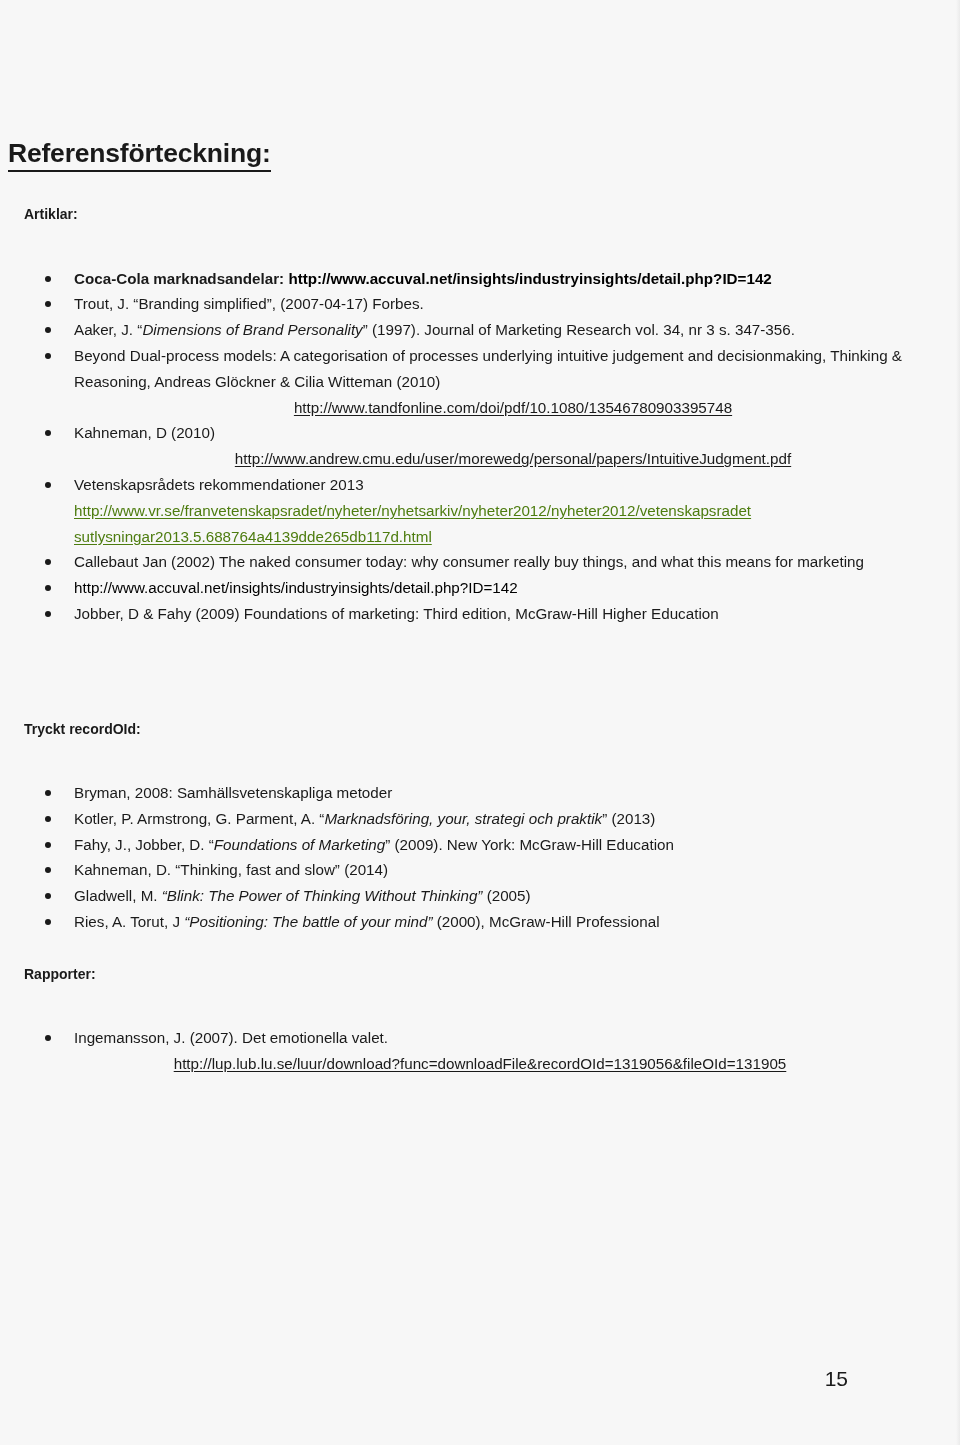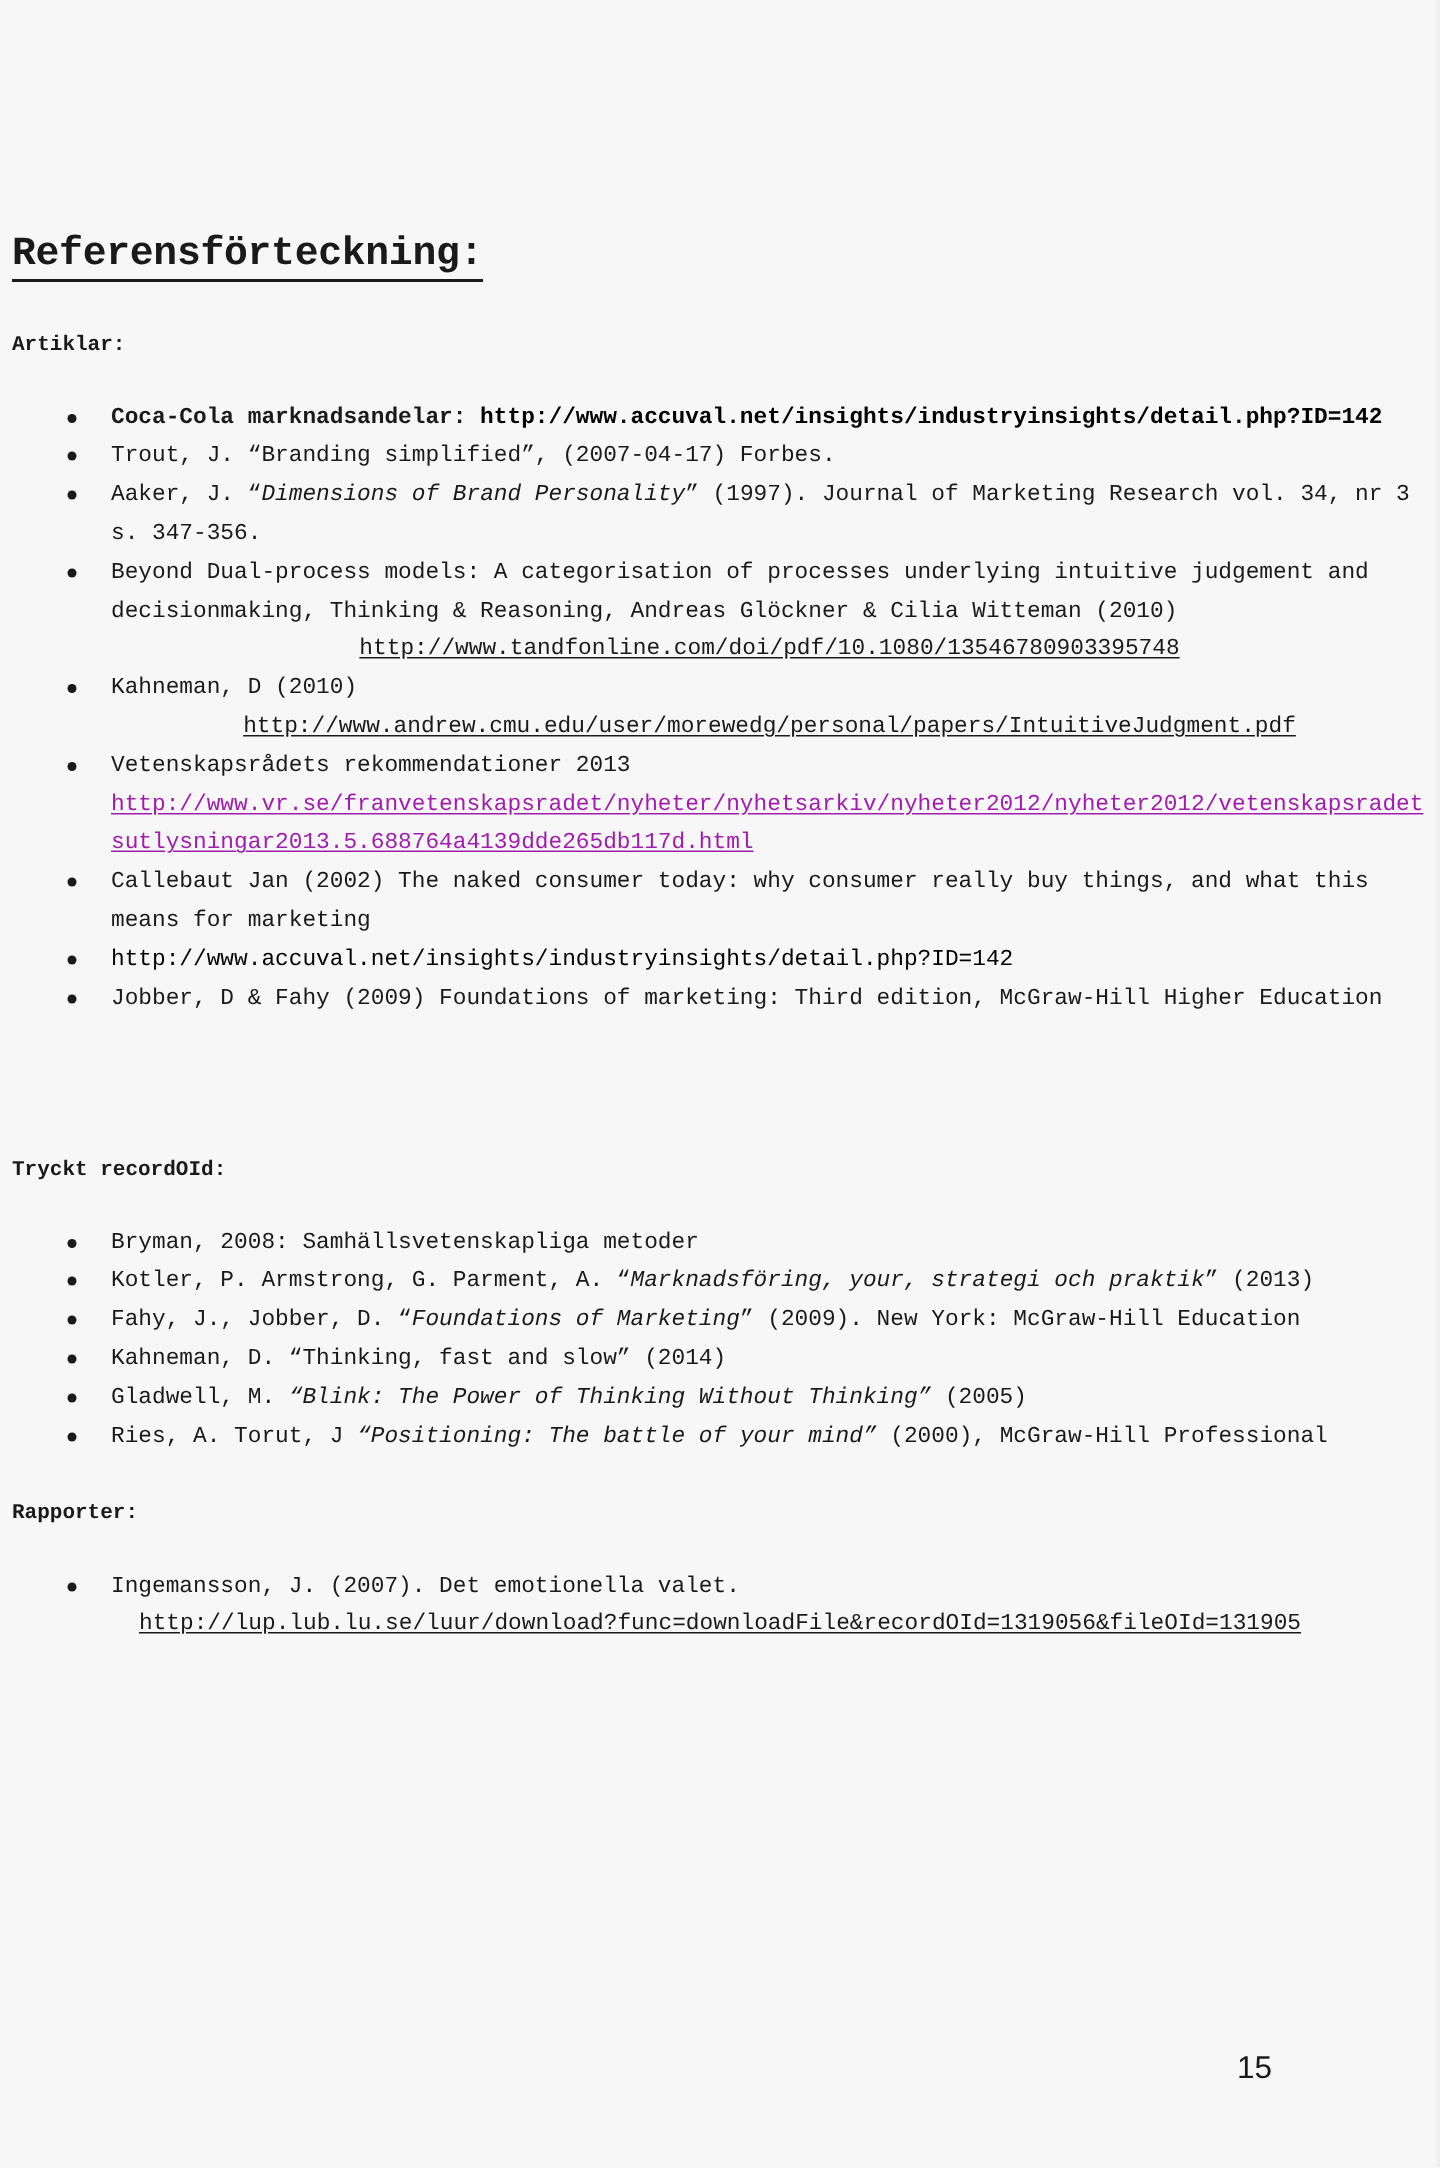--- a/index.html
+++ b/index.html
@@ -22,41 +22,40 @@
     position: absolute;
     top: 0;
     right: 0;
     width: 4px;
     height: 100%;
     background: linear-gradient(to right, #f7f7f7, #ebebeb);
   }
   .content {
     position: absolute;
     left: 8px;
-    top: 16px;
+    top: 0;
     width: 944px;
-    font-family: Liberation Mono, monospace;
   }
 
   
   .doc-title {
     font-size: 26.5px;
     font-weight: bold;
     letter-spacing: -0.2px;
     margin: 138px 0 0 0;
     padding: 0;
     line-height: 1.15;
     display: inline-block;
     border-bottom: 2.3px solid #1a1a1a;
     padding-bottom: 2px;
   }
   .section-label {
     font-size: 14px;
     font-weight: bold;
-    margin: 0;
+    margin: 16px;
     padding: 0;
     line-height: 1.3;
   }
   #artiklar-label { margin-top: 33px; }
   #tryckt-label   { margin-top: 0; }
   #rapporter-label{ margin-top: 0; }
 
   
   ul.ref-list {
     list-style: none;
@@ -84,21 +83,21 @@
   .it { font-style: italic; }
   .bold { font-weight: bold; }
 
   a.link, .url-underline {
     color: #1a1a1a;
     text-decoration: underline;
     text-underline-offset: 2px;
     text-align: center;
   }
   a.link-blue {
-    color: #a21caf;
+    color: #4d7c0f;
     text-decoration: underline;
     text-underline-offset: 2px;
   }
   a.plain {
     color: #000000;
     text-decoration: none;
   }
   .full-width-url {
     display: block;
     font-size: 15.2px;

